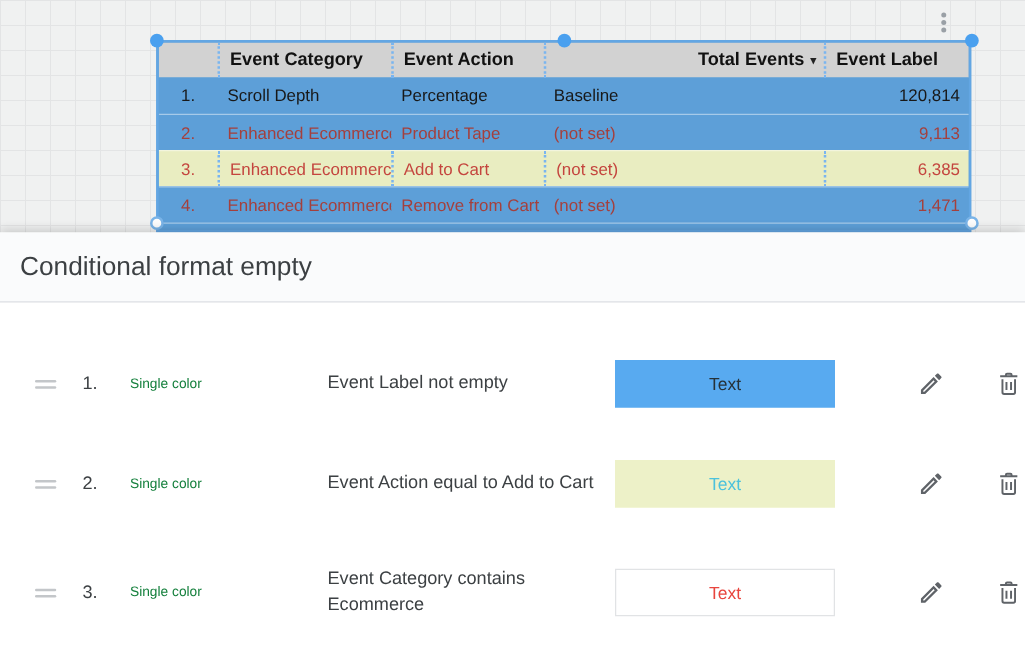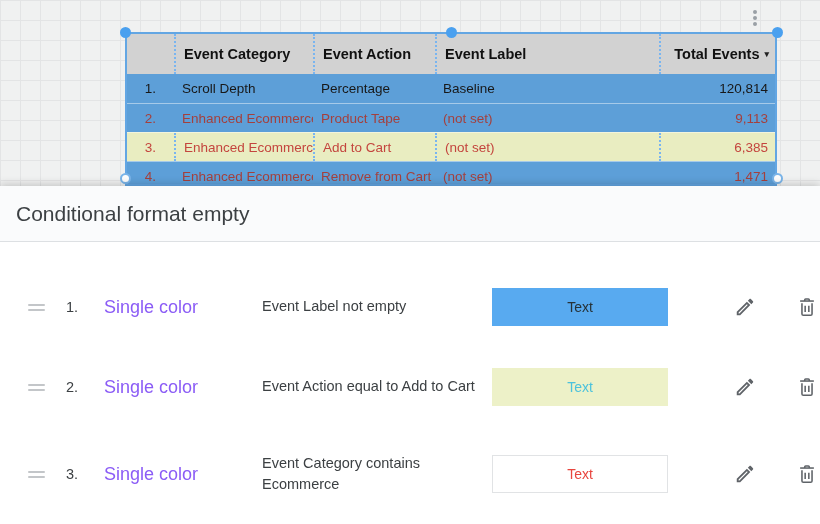--- a/index.html
+++ b/index.html
@@ -19,21 +19,21 @@
   }
   
   .kebab{position:absolute;left:751px;top:8px;display:flex;flex-direction:column;gap:2px;cursor:pointer;padding:2px;}
   .kebab i{width:4px;height:4px;border-radius:50%;background:#9aa0a6;display:block;}
   
   .table-widget{
     position:absolute;left:125px;top:32px;width:652px;height:154px;
     border:2px solid #63a6e3;box-sizing:border-box;overflow:hidden;
     background:#5d9fd8;
   }
-  .thead{display:grid;grid-template-columns:47px 139px 122px 224px 116px;height:40px;background:#d2d2d2;}
+  .thead{display:grid;grid-template-columns:47px 139px 122px 224px 116px;height:28px;background:#d2d2d2;}
   .hcell{display:flex;align-items:center;box-sizing:border-box;padding-left:8px;
     font-size:14.5px;font-weight:bold;color:#111;}
   .hcell+.hcell{border-left:2px dotted #79b5f0;}
   .hcell.hnum{padding-left:0;}
   .hcell.last{justify-content:flex-end;padding-right:6px;gap:5px;}
   .caret{font-size:9px;color:#222;line-height:1;}
   .trow{display:grid;grid-template-columns:47px 139px 122px 224px 116px;height:29px;box-sizing:border-box;}
   .trow+.trow{border-top:1px solid rgba(255,255,255,0.45);}
   .cell{display:flex;align-items:center;box-sizing:border-box;padding-left:8px;font-size:13.5px;overflow:hidden;white-space:nowrap;}
   .cell.num{justify-content:center;padding-left:0;}
@@ -48,21 +48,21 @@
     box-shadow:0 -2px 8px rgba(0,0,0,0.18);z-index:10;
   }
   .panel-header{height:56px;background:#fafbfc;border-bottom:1px solid #dde0e3;display:flex;align-items:center;box-sizing:border-box;padding-left:16px;}
   .panel-title{font-size:21px;color:#3c4043;}
   .rules-list{padding-top:44px;}
   .rule{display:flex;align-items:center;height:42px;margin-bottom:38px;}
   .rule.tall{height:56px;}
   .drag-handle{margin-left:28px;width:20px;display:flex;flex-direction:column;gap:3px;cursor:grab;}
   .drag-handle i{display:block;width:17px;height:2px;background:#c3c6c9;border-radius:1px;}
   .rule-order{margin-left:18px;width:22px;font-size:14.5px;color:#3c4043;}
-  .rule-type{margin-left:16px;width:126px;font-size:18px;color:#8b5cf6;}
+  .rule-type{margin-left:16px;width:126px;font-size:11px;color:#15803d;}
   .rule-cond{width:226px;font-size:14.5px;color:#3c4043;line-height:1.45;margin-left:32px;}
   .swatch{margin-left:4px;width:176px;height:38px;display:flex;align-items:center;justify-content:center;
     font-size:14px;box-sizing:border-box;border:1px solid transparent;cursor:pointer;}
   .icon-btn{background:none;border:none;padding:0;cursor:pointer;display:flex;align-items:center;justify-content:center;width:26px;height:26px;}
   .icon-btn.edit{margin-left:64px;}
   .icon-btn.del{margin-left:36px;}
 </style>
 </head>
 <body>
 
@@ -72,25 +72,25 @@
     <i></i>
     <i></i>
     <i></i>
   </div>
 
 <div class="table-widget">
   <div class="thead">
     <div class="hcell hnum"></div>
     <div class="hcell">Event Category</div>
     <div class="hcell">Event Action</div>
-    <div class="hcell">Event Label</div>
     <div class="hcell last">
       <span>Total Events</span>
       <span class="caret">▾</span>
     </div>
+    <div class="hcell">Event Label</div>
   </div>
 
   <div class="tbody">
     <div class="trow" style="background-color: rgb(93, 159, 216); color: rgb(24, 24, 24);">
       <div class="cell num">1.</div>
       <div class="cell">Scroll Depth</div>
       <div class="cell">Percentage</div>
       <div class="cell">Baseline</div>
       <div class="cell val">120,814</div>
     </div>

